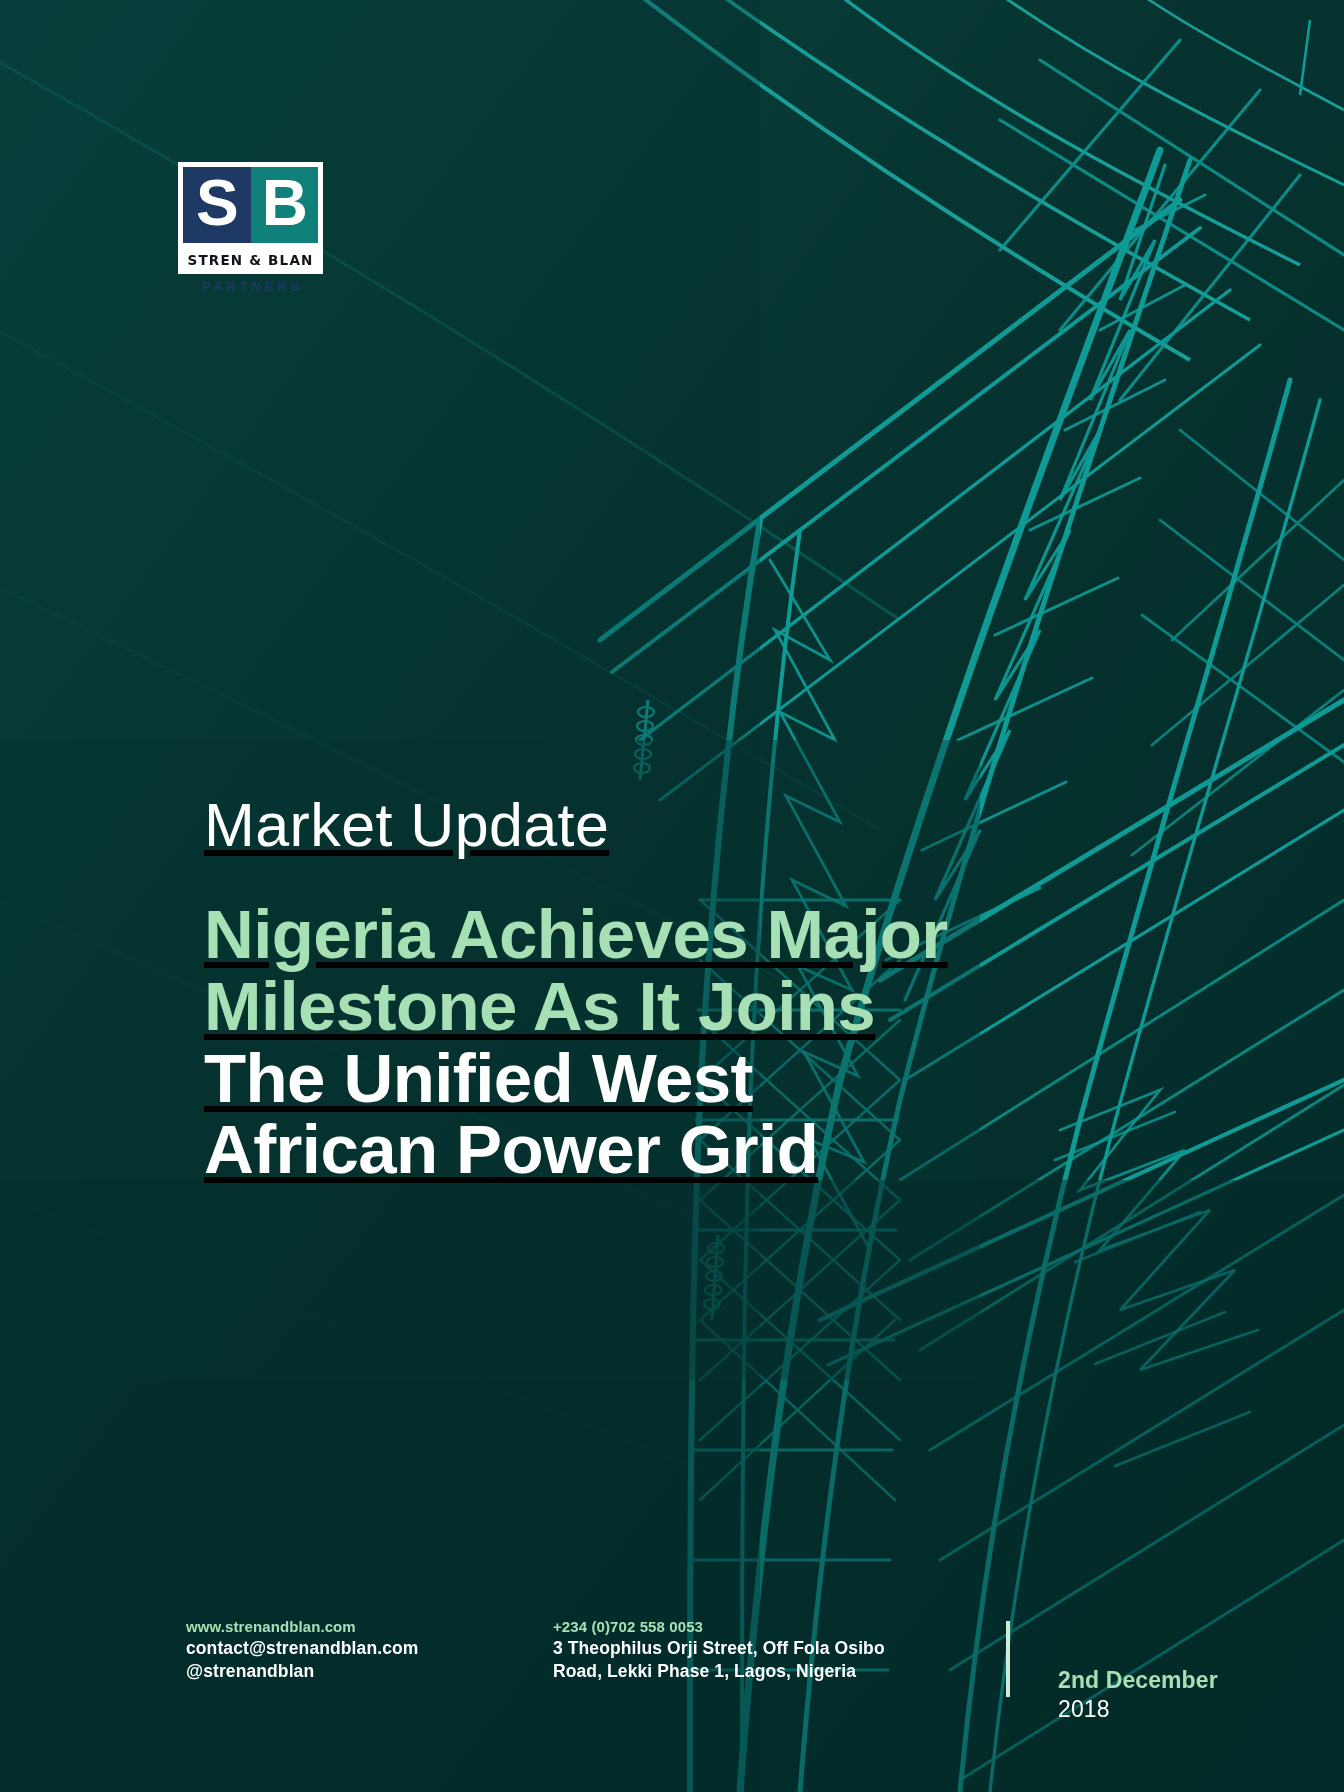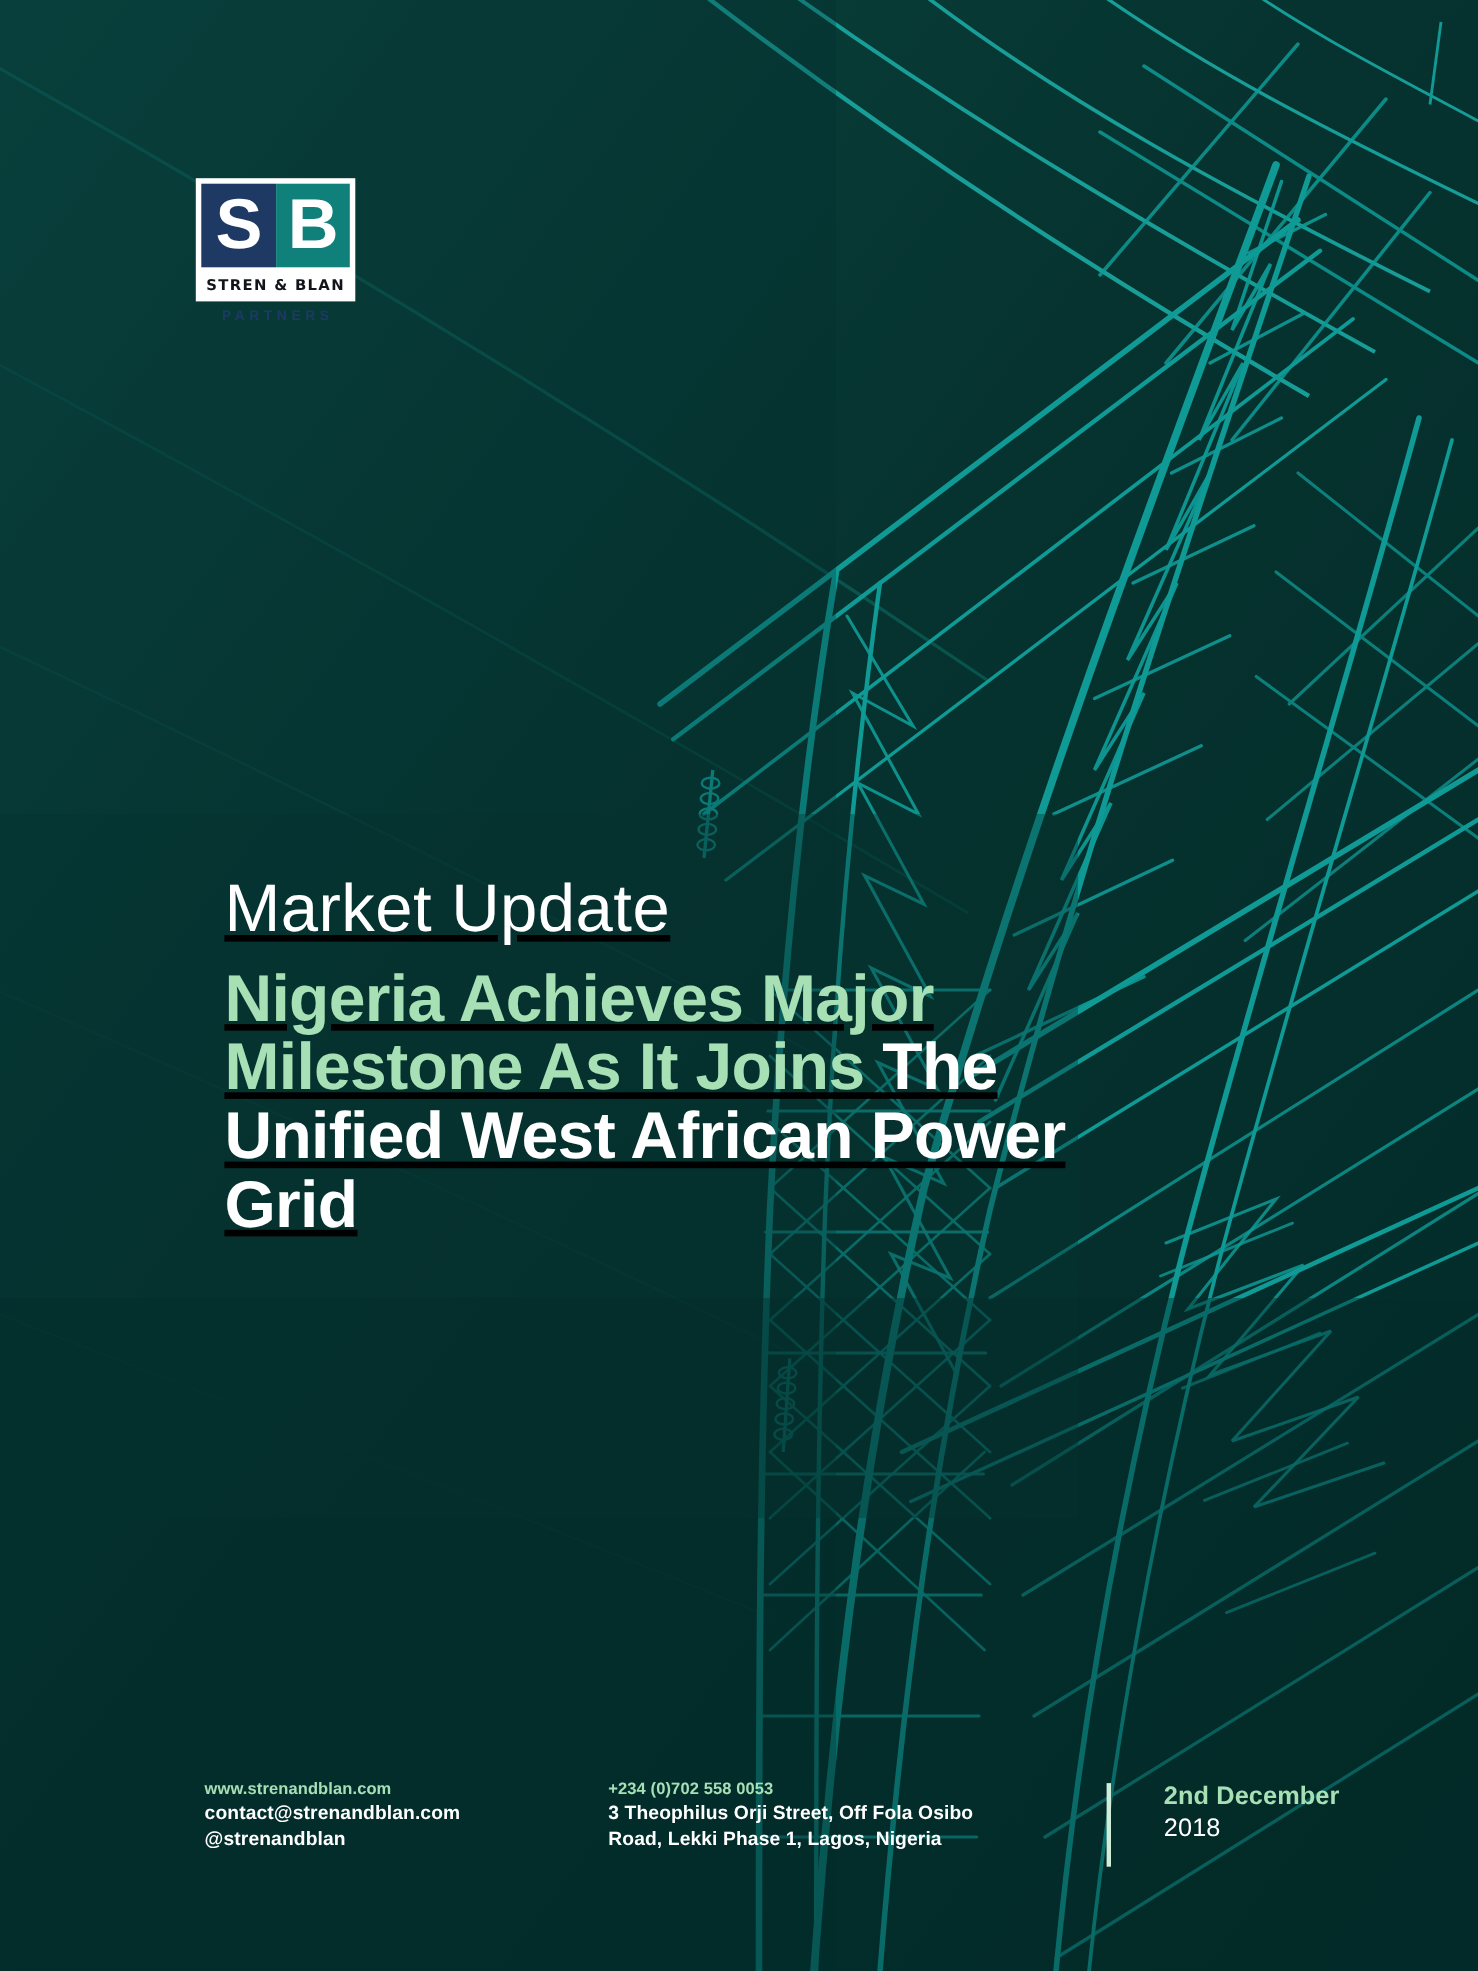--- a/index.html
+++ b/index.html
@@ -70,22 +70,22 @@
   }
   #kicker {
     font-size:61px;
     font-weight:300;
     color:#ffffff;
     letter-spacing:0.4px;
     line-height:1.0;
     font-family:"Liberation Sans", sans-serif;
   }
   #headline {
-    margin-top:21px;
-    font-size:60px;
+    margin-top:43px;
+    font-size:69px;
     font-weight:bold;
     line-height:1.04;
     letter-spacing:-0.6px;
     color:#ffffff;
     font-family:"Liberation Sans", sans-serif;
   }
   #headline .accent { color:#a8e0b6; }
 
   
   #footer {
@@ -106,21 +106,21 @@
     font-family:"Liberation Sans", sans-serif;
   }
   .f-line {
     color:#ffffff;
     font-weight:bold;
     font-size:17.5px;
     line-height:1.3;
     letter-spacing:0.1px;
     font-family:"Liberation Sans", sans-serif;
   }
-  #f-date .f-accent { font-size:23px; }
+  #f-date .f-accent { font-size:23px;margin-top:48px; }
   #f-date .f-line  { font-size:23px; font-weight:300; }
 
   #f-divider {
     position:absolute; left:1006px; top:3px;
     width:4px; height:76px;
     background:#cfeeda;
   }
 </style>
 </head>
 <body>

